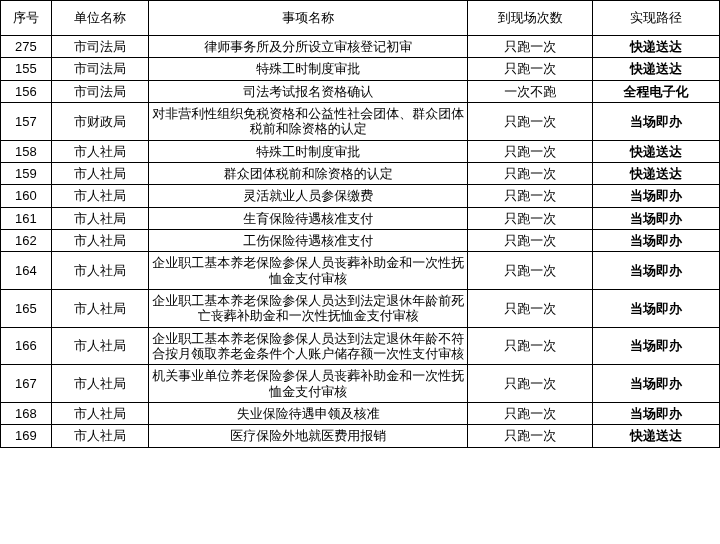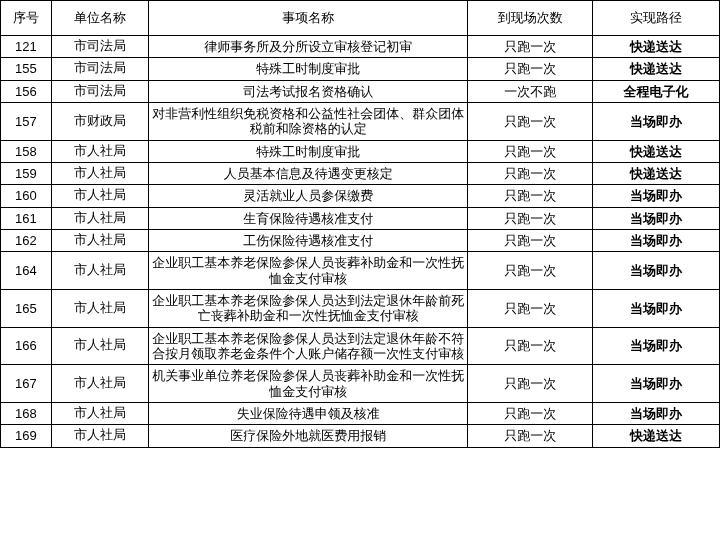--- a/index.html
+++ b/index.html
@@ -38,21 +38,21 @@
   table.grid th {
     font-weight: normal;
     height: 28px;
   }
   col.c0 { width: 48px; }
   col.c1 { width: 92px; }
   col.c2 { width: 302px; }
   col.c3 { width: 118px; }
   col.c4 { width: 120px; }
   td.seq { font-size: 13px; }
-  td.dept { font-size: 13px; font-family: Liberation Mono, monospace; }
+  td.dept { font-size: 13px; }
   td.item { font-size: 13px; }
   td.times { font-size: 13px; }
   td.path { font-size: 13px; font-weight: bold; }
 </style>
 </head>
 <body>
 
 <div id="sheet">
   <table class="grid">
     <colgroup>
@@ -66,21 +66,21 @@
       <tr>
         <th>序号</th>
         <th>单位名称</th>
         <th>事项名称</th>
         <th>到现场次数</th>
         <th>实现路径</th>
       </tr>
     </thead>
     <tbody id="tbody">
         <tr>
-          <td class="seq">121</td>
+          <td class="seq">275</td>
           <td class="dept">市司法局</td>
           <td class="item">律师事务所及分所设立审核登记初审</td>
           <td class="times">只跑一次</td>
           <td class="path">快递送达</td>
         </tr>
         <tr>
           <td class="seq">155</td>
           <td class="dept">市司法局</td>
           <td class="item">特殊工时制度审批</td>
           <td class="times">只跑一次</td>
@@ -103,21 +103,21 @@
         <tr>
           <td class="seq">158</td>
           <td class="dept">市人社局</td>
           <td class="item">特殊工时制度审批</td>
           <td class="times">只跑一次</td>
           <td class="path">快递送达</td>
         </tr>
         <tr>
           <td class="seq">159</td>
           <td class="dept">市人社局</td>
-          <td class="item">人员基本信息及待遇变更核定</td>
+          <td class="item">群众团体税前和除资格的认定</td>
           <td class="times">只跑一次</td>
           <td class="path">快递送达</td>
         </tr>
         <tr>
           <td class="seq">160</td>
           <td class="dept">市人社局</td>
           <td class="item">灵活就业人员参保缴费</td>
           <td class="times">只跑一次</td>
           <td class="path">当场即办</td>
         </tr>

